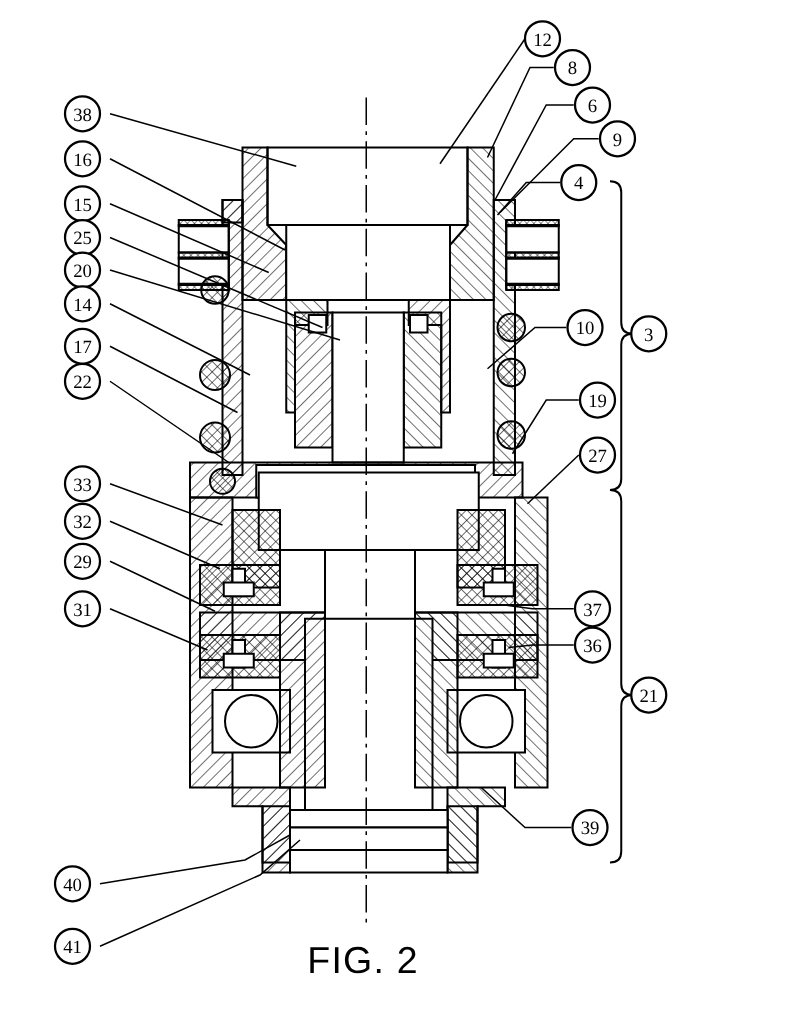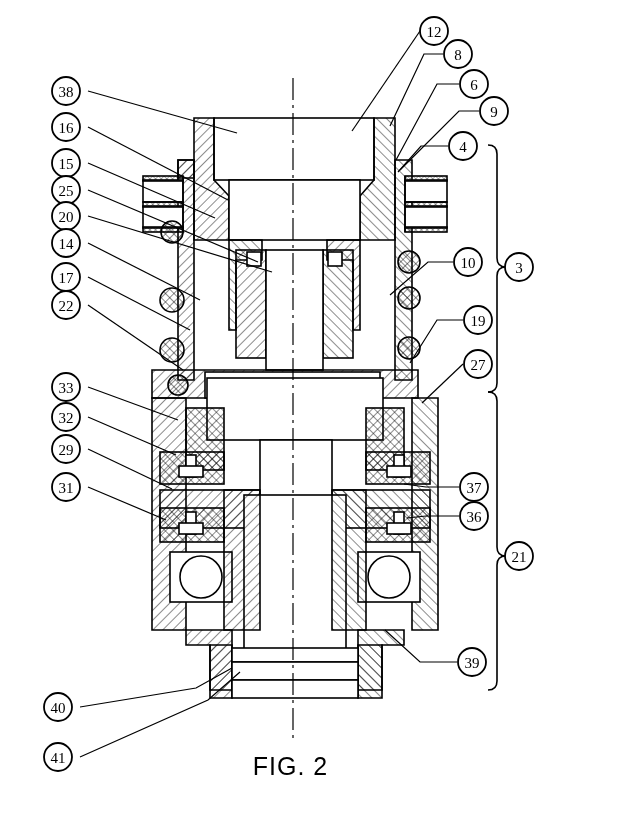--- a/index.html
+++ b/index.html
@@ -2,21 +2,21 @@
 <html><head>
 <meta charset="utf-8">
 <title>FIG. 2 Patent Drawing</title>
 <style>
   html,body{margin:0;padding:0;background:#ffffff;}
   body{width:640px;height:818px;overflow:hidden;
        font-family:"Liberation Sans", sans-serif;color:#000;}
   #sheet{position:relative;width:640px;height:818px;background:#fff;}
   #fig-svg{position:absolute;left:0;top:0;width:640px;height:818px;}
   .fig-caption{position:absolute;left:0;top:752px;width:581px;text-align:center;
-      font-family:"Liberation Sans", sans-serif;font-size:25px;letter-spacing:1px;color:#000;}
+      font-family:"Liberation Sans", sans-serif;font-size:30px;letter-spacing:1px;color:#000;}
 </style>
 </head>
 <body>
 
 <div id="sheet">
 
   <svg id="fig-svg" viewBox="0 0 640 818">
     <defs>
       <pattern id="hatchR" width="7" height="7" patternUnits="userSpaceOnUse" patternTransform="rotate(45)">
         <line x1="0" y1="0" x2="0" y2="7" stroke="#000" stroke-width="0.9"></line>

